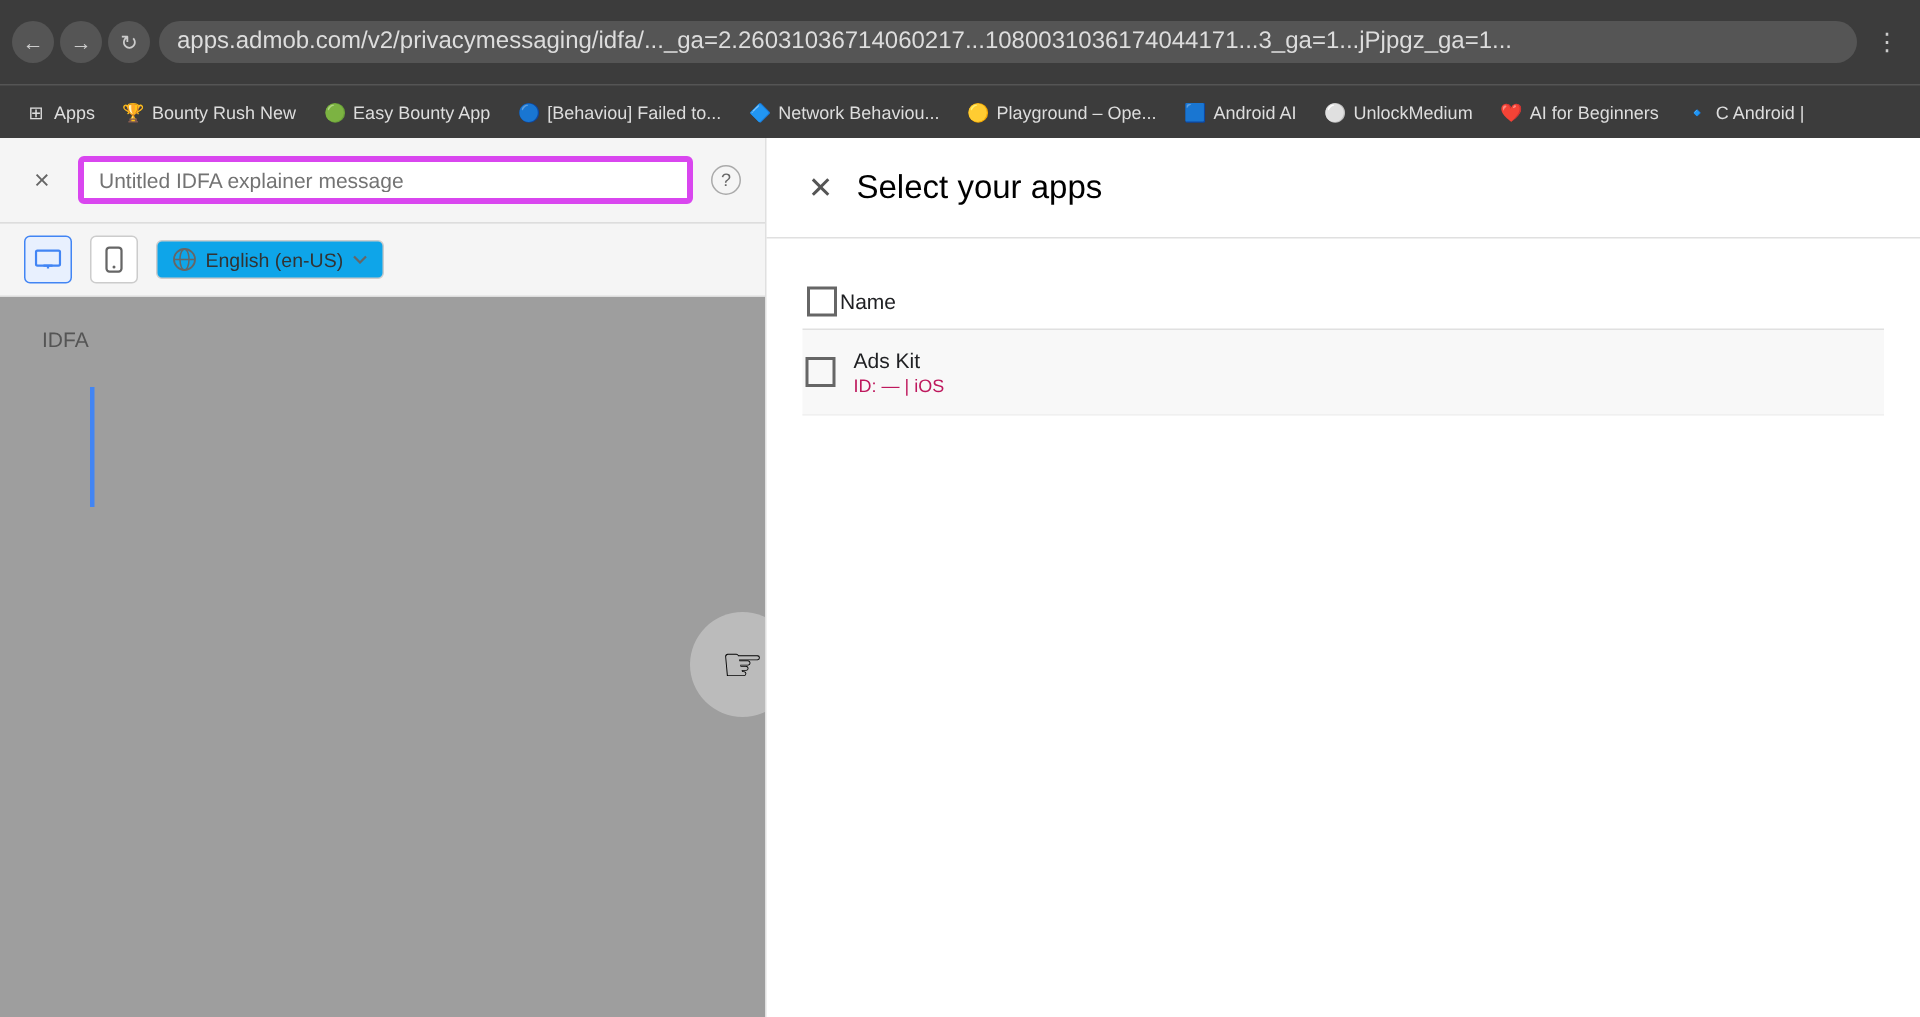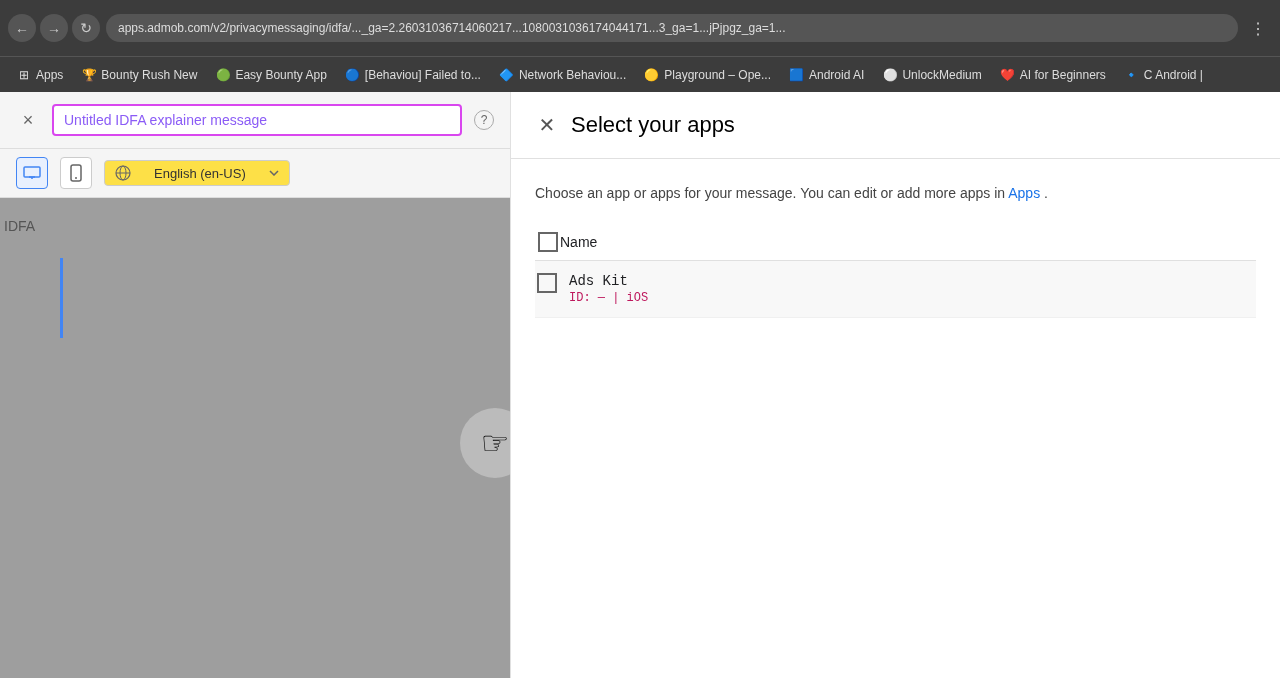--- a/index.html
+++ b/index.html
@@ -30,21 +30,21 @@
     }
     .address-bar {
       flex: 1;
       height: 28px;
       background: #555;
       border-radius: 14px;
       display: flex;
       align-items: center;
       padding: 0 12px;
       color: #ddd;
-      font-size: 12px;
+      font-size: 16px;
       overflow: hidden;
       white-space: nowrap;
     }
     .browser-actions {
       display: flex;
       align-items: center;
       gap: 6px;
     }
     .browser-action-btn {
       width: 28px; height: 28px;
@@ -107,25 +107,25 @@
     .close-btn-left {
       width: 24px; height: 24px;
       display: flex; align-items: center; justify-content: center;
       cursor: pointer;
       color: #666;
       font-size: 18px;
     }
     .title-input {
       flex: 1;
       height: 32px;
-      border: 2px solid #d946ef;
+      border: 4px solid #d946ef;
       border-radius: 4px;
       padding: 0 10px;
       font-size: 14px;
-      color: #8b5cf6;
+      color: #737373;
       background: #fff;
     }
     .help-icon {
       width: 20px; height: 20px;
       border-radius: 50%;
       border: 1px solid #aaa;
       display: flex; align-items: center; justify-content: center;
       color: #666;
       font-size: 12px;
       cursor: pointer;
@@ -145,44 +145,44 @@
       border-radius: 4px;
       cursor: pointer;
       color: #555;
       font-size: 16px;
       background: #fff;
     }
     .device-btn.active { background: #e8f0fe; border-color: #4285f4; }
     .lang-select {
       display: flex;
       align-items: center;
-      gap: 23px;
+      gap: 6px;
       padding: 4px 10px;
       border: 1px solid #ccc;
       border-radius: 4px;
-      background: #fde047;
+      background: #0ea5e9;
       cursor: pointer;
       font-size: 13px;
       color: #333;
     }
     .left-content {
       flex: 1;
       background: #9e9e9e;
       display: flex;
       align-items: flex-start;
       justify-content: center;
       padding-top: 20px;
       position: relative;
     }
     .idfa-label {
       color: #555;
       font-size: 14px;
       position: absolute;
       top: 20px;
-      left: 4px;
+      left: 28px;
     }
     .blue-line {
       position: absolute;
       top: 60px;
       left: 60px;
       width: 3px;
       height: 80px;
       background: #4285f4;
     }
 
@@ -260,28 +260,27 @@
       cursor: pointer;
       flex-shrink: 0;
     }
     .header-name {
       font-size: 14px;
       font-weight: 500;
       color: #202124;
     }
     .app-row {
       display: flex;
-      align-items: flex-start;
+      align-items: center;
       padding: 12px 0;
       border-bottom: 1px solid #f0f0f0;
       gap: 12px;
       background: #f8f8f8;
       padding-left: 2px;
       padding-right: 2px;
-      font-family: Liberation Mono, monospace;
     }
     .row-checkbox {
       width: 20px; height: 20px;
       border: 2px solid #666;
       display: flex; align-items: center; justify-content: center;
       cursor: pointer;
       flex-shrink: 0;
     }
     .app-info {
       flex: 1;
@@ -405,25 +404,20 @@
   </div>
 
   <div class="right-panel">
     <div class="modal-header">
       <div class="modal-close">
         <span>✕</span>
       </div>
       <h2 class="modal-title">Select your apps</h2>
     </div>
     <div class="modal-body">
-      <p class="modal-description">
-        <span>Choose an app or apps for your message. You can edit or add more apps in</span>
-        <a href="#">Apps</a>
-        <span>.</span>
-      </p>
 
       <div class="apps-table-header">
         <div class="header-checkbox"></div>
         <span class="header-name">Name</span>
       </div>
 
       <div class="app-row">
         <div class="row-checkbox"></div>
         <div class="app-info">
           <div class="app-name">Ads Kit</div>

